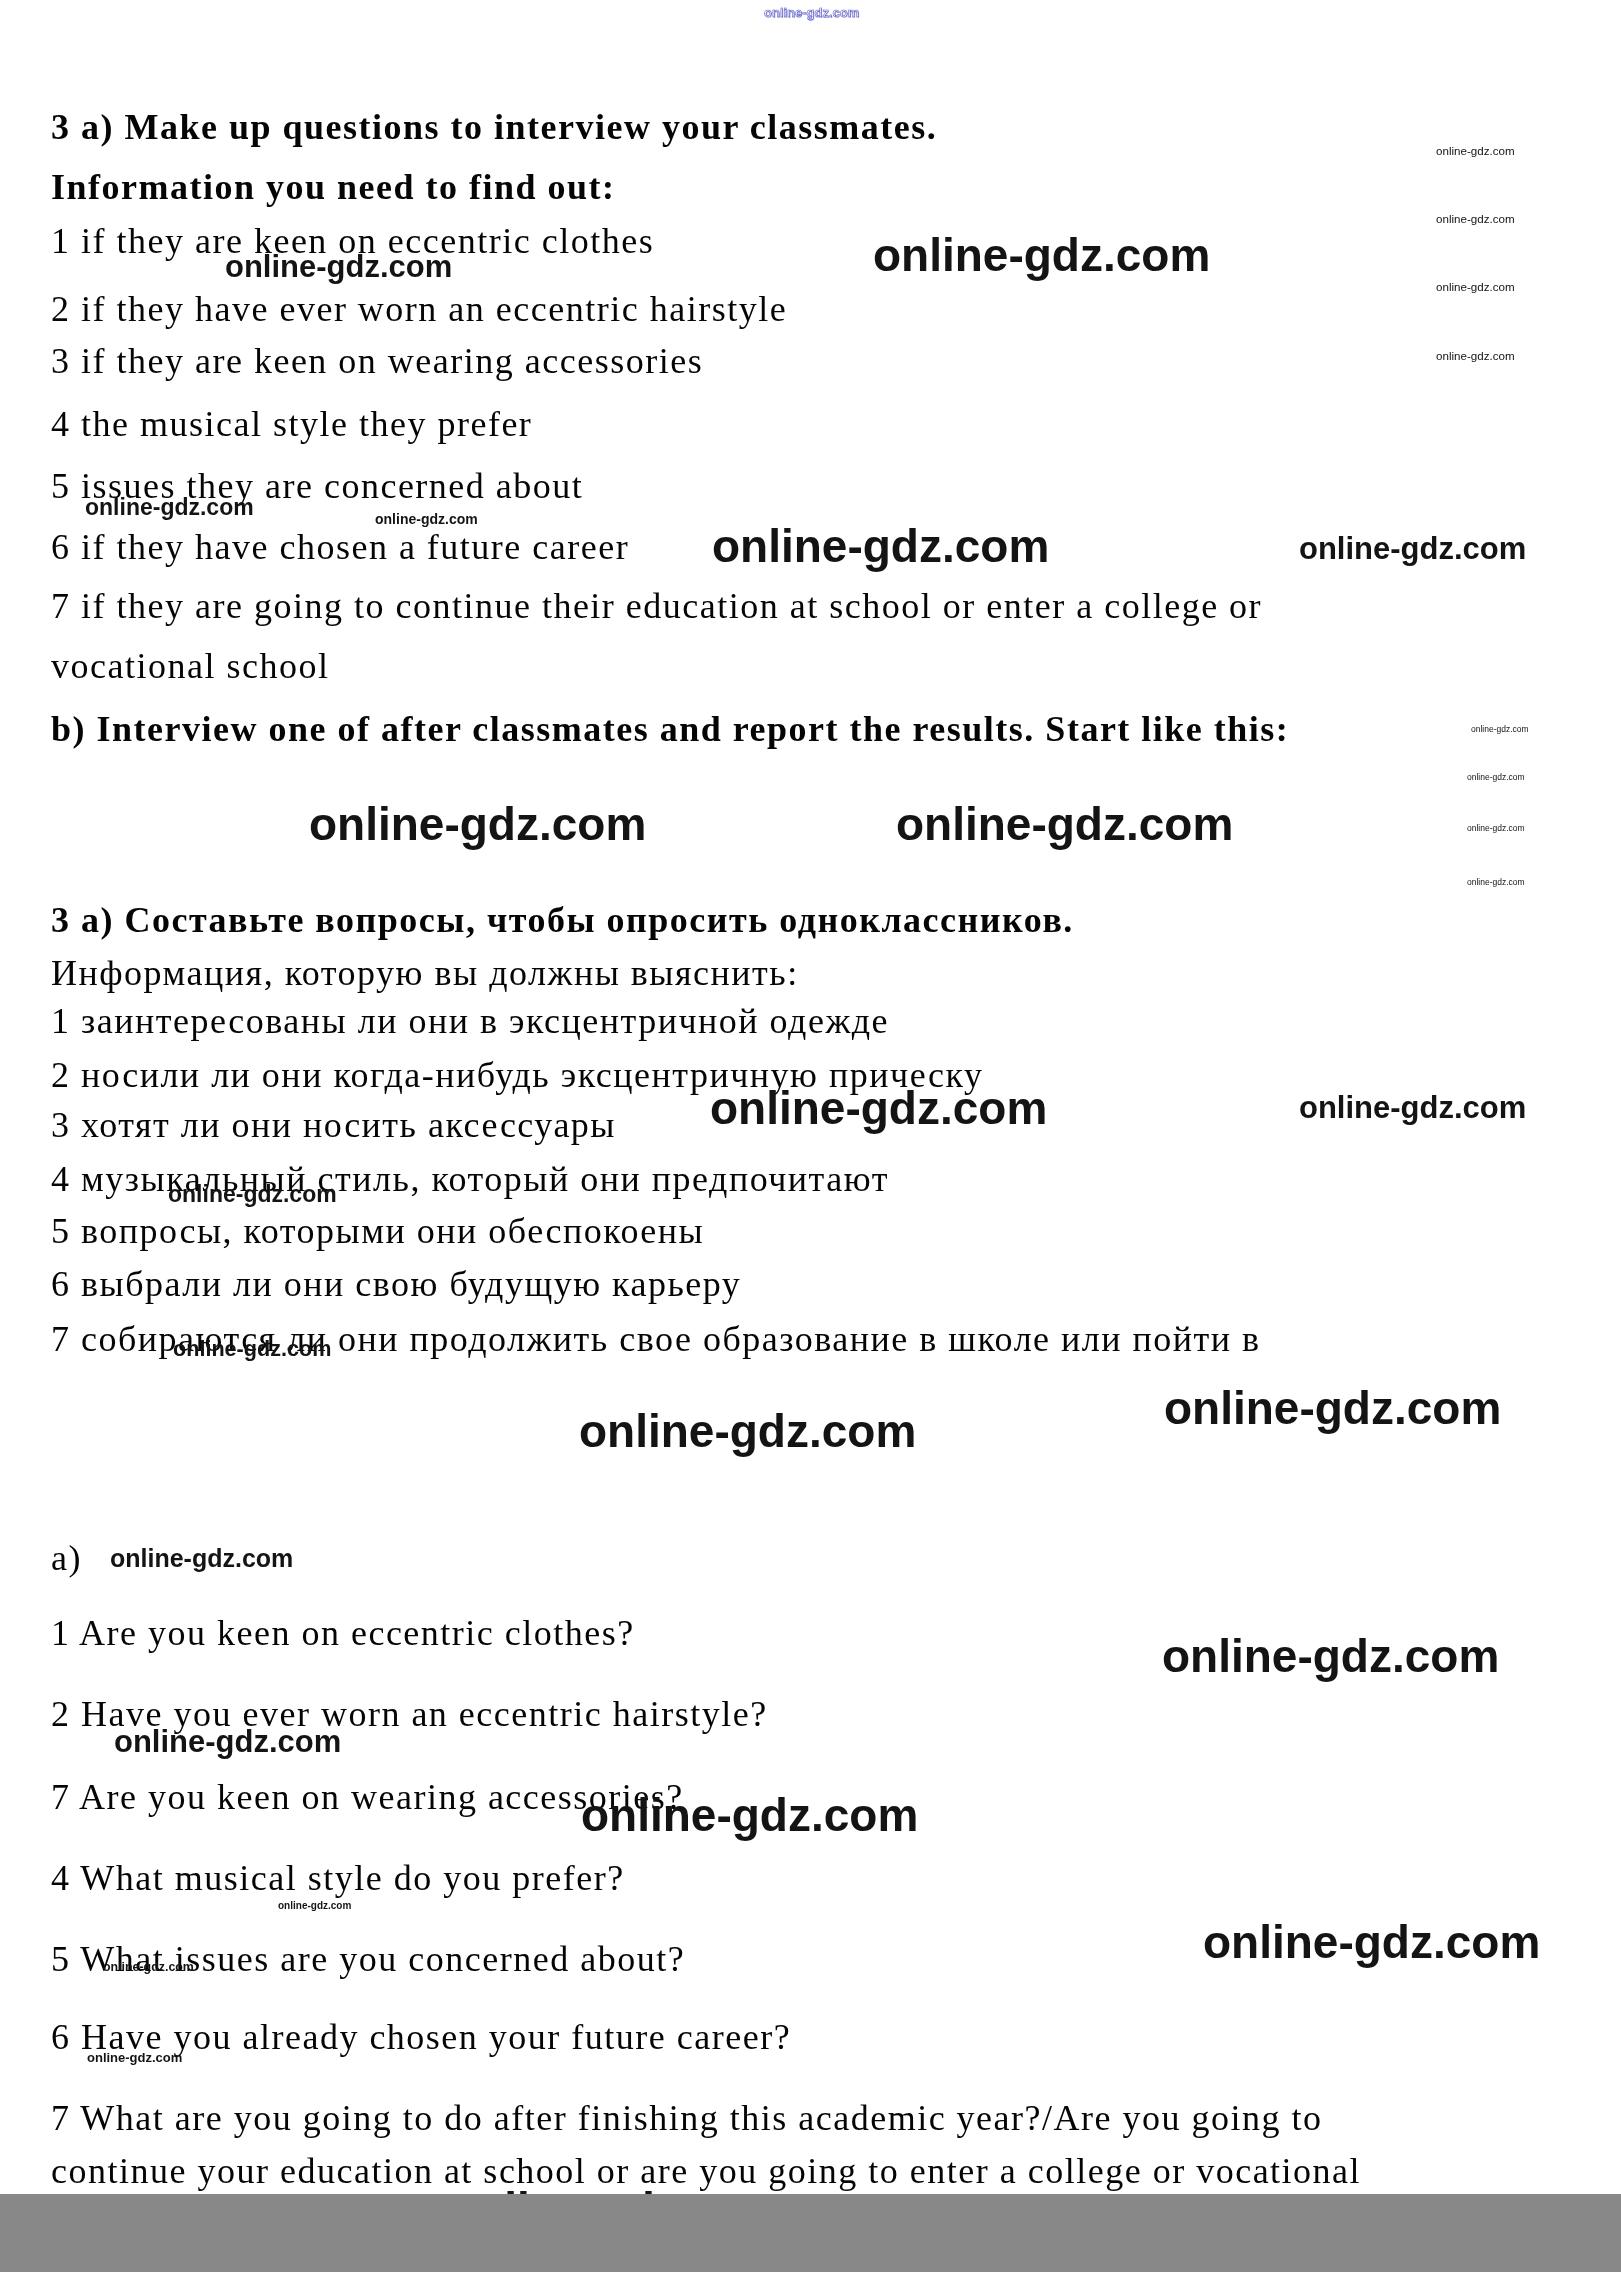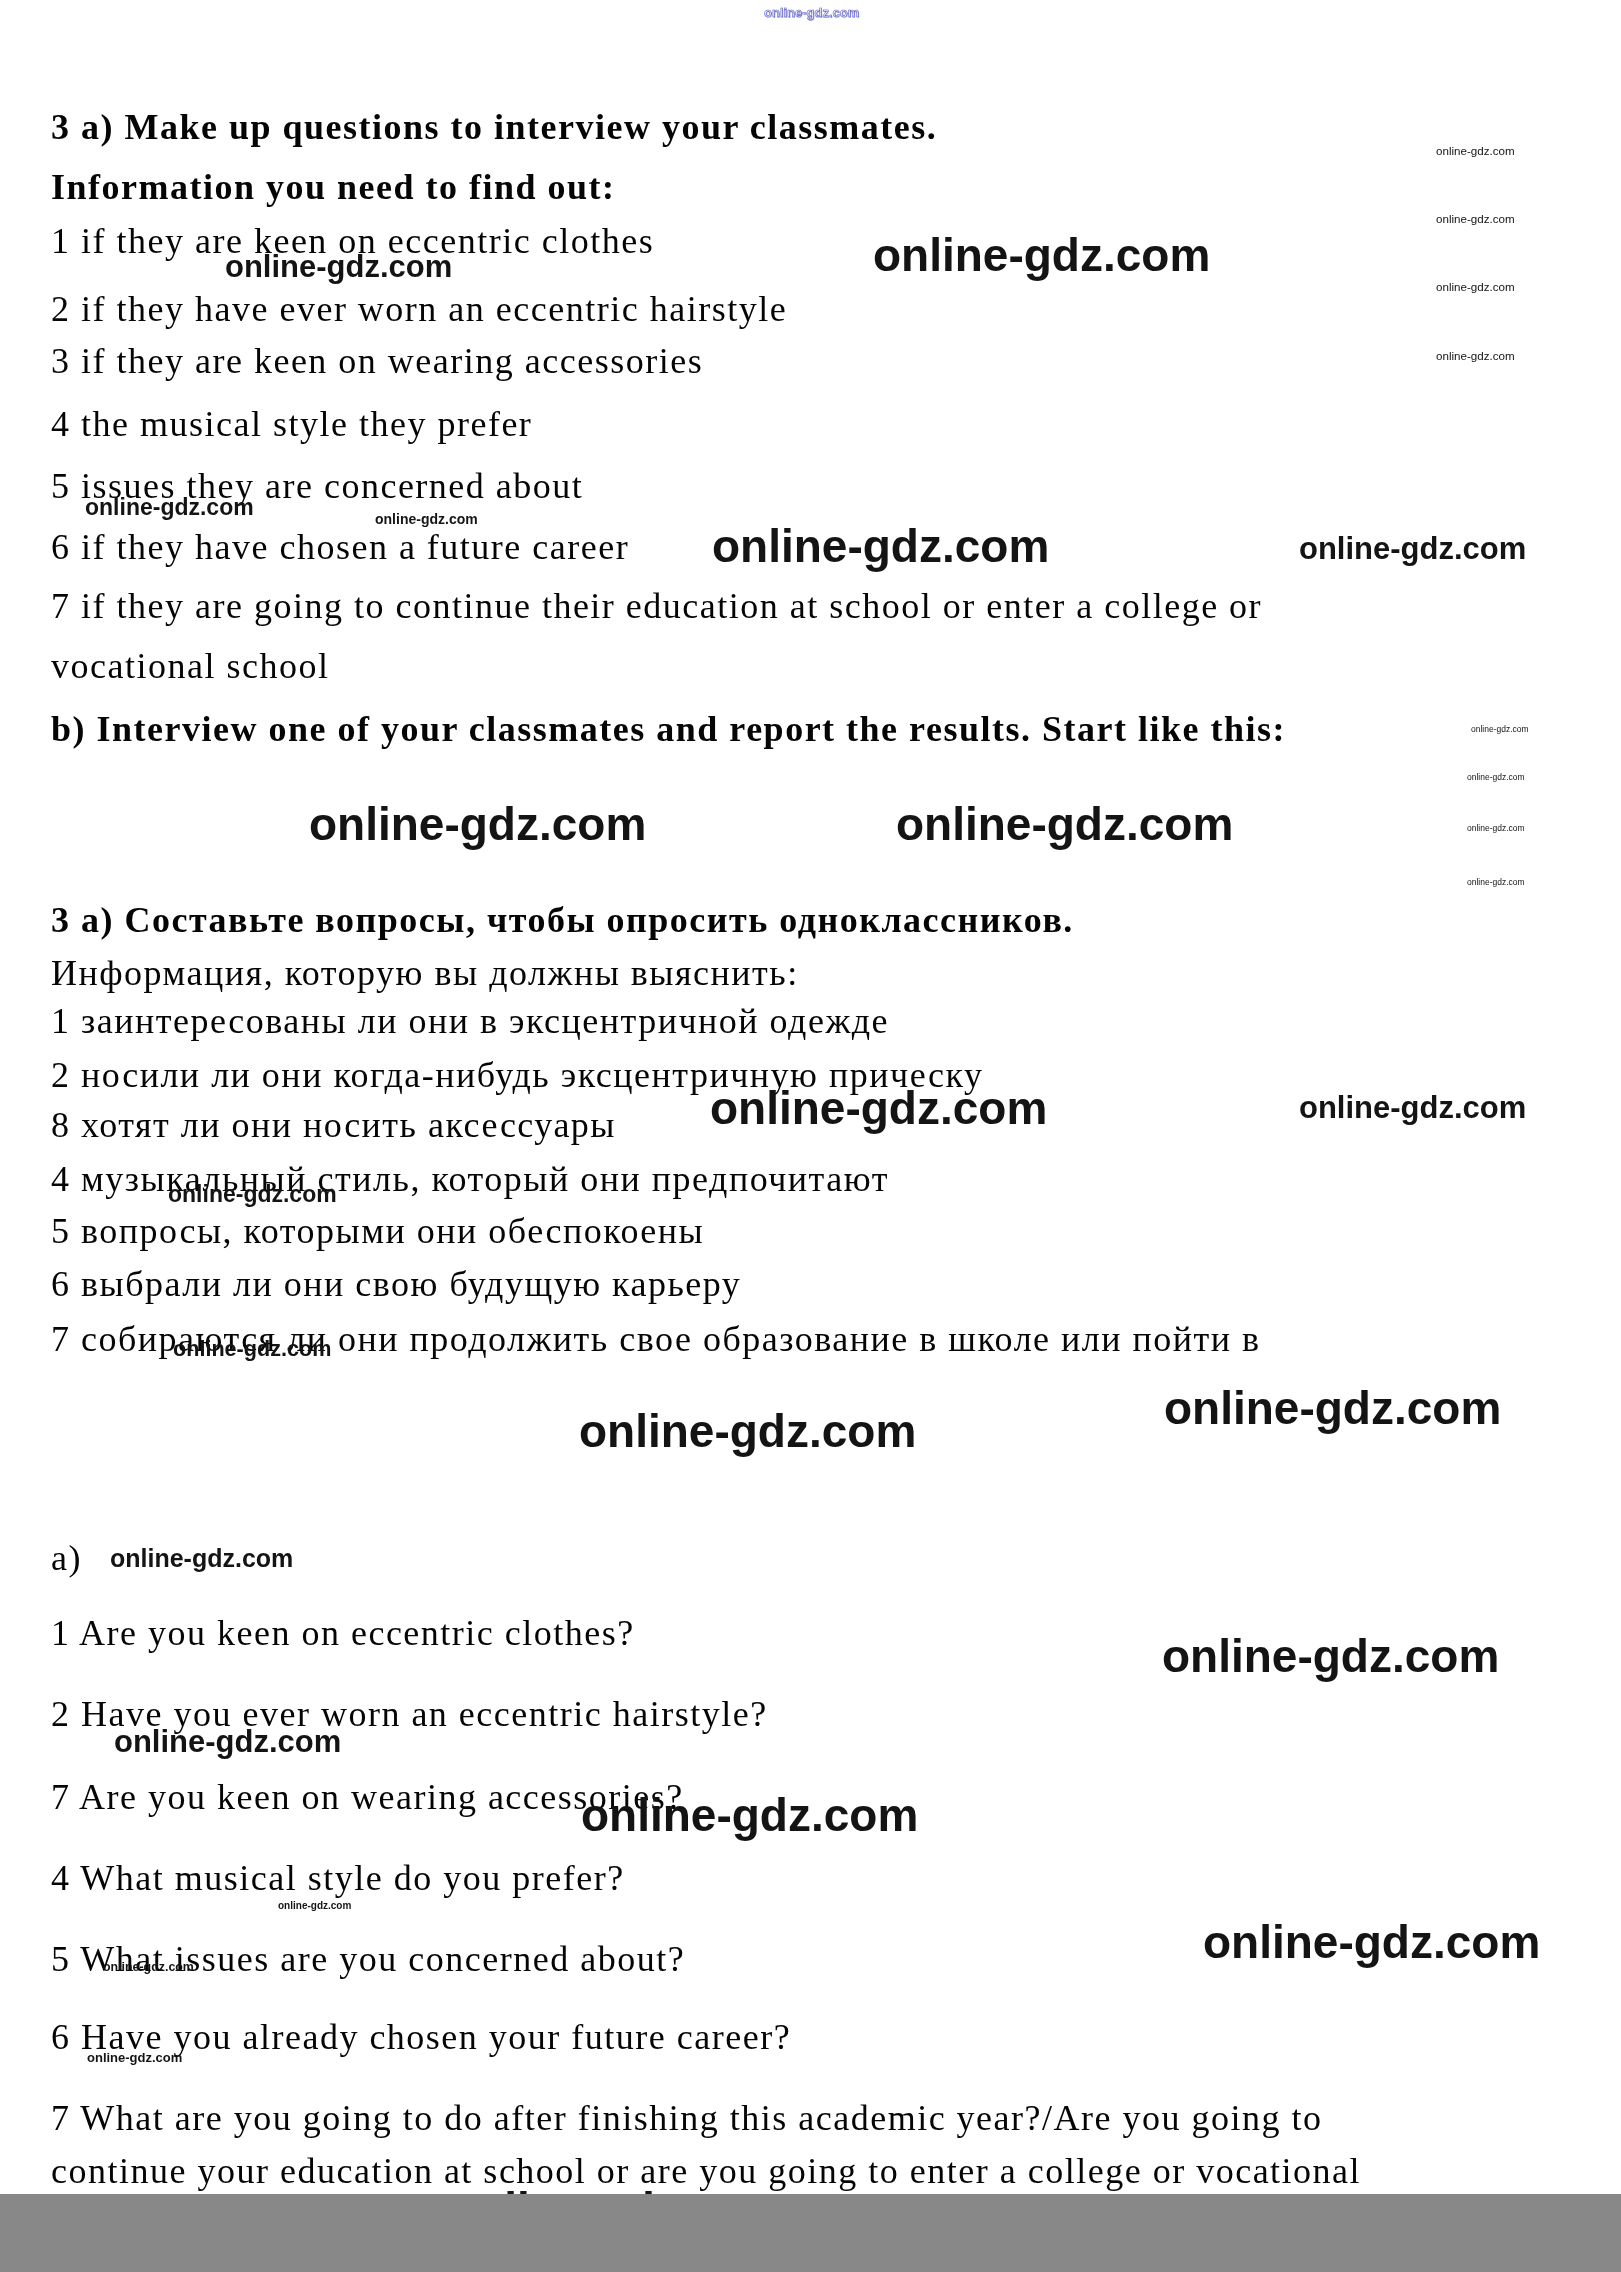--- a/index.html
+++ b/index.html
@@ -81,37 +81,37 @@
   <span class="wm wm30b" style="left:85px;top:494px;">online-gdz.com</span>
   <span class="wm wm18" style="left:375px;top:511px;">online-gdz.com</span>
 
   <div class="line" style="top:528px;">6 if they have chosen a future career</div>
   <span class="wm wm60" style="left:712px;top:519px;">online-gdz.com</span>
   <span class="wm wm40" style="left:1299px;top:531px;">online-gdz.com</span>
 
   <div class="line" style="top:587px;">7 if they are going to continue their education at school or enter a college or</div>
   <div class="line" style="top:647px;">vocational school</div>
 
-  <div class="line bold" style="top:710px;">b) Interview one of your classmates and report the results. Start like this:</div>
+  <div class="line bold" style="top:710px;">b) Interview one of after classmates and report the results. Start like this:</div>
   <span class="wm wm11" style="left:1471px;top:724px;">online-gdz.com</span>
 
   <span class="wm wm11" style="left:1467px;top:772px;">online-gdz.com</span>
   <span class="wm wm11" style="left:1467px;top:823px;">online-gdz.com</span>
   <span class="wm wm11" style="left:1467px;top:877px;">online-gdz.com</span>
 
   <span class="wm wm60" style="left:309px;top:797px;">online-gdz.com</span>
   <span class="wm wm60" style="left:896px;top:797px;">online-gdz.com</span>
 
   <div class="line bold" style="top:901px;">3 а) Составьте вопросы, чтобы опросить одноклассников.</div>
   <div class="line" style="top:954px;">Информация, которую вы должны выяснить:</div>
 
   <div class="line" style="top:1002px;">1 заинтересованы ли они в эксцентричной одежде</div>
   <div class="line" style="top:1056px;">2 носили ли они когда-нибудь эксцентричную прическу</div>
 
-  <div class="line" style="top:1106px;">8 хотят ли они носить аксессуары</div>
+  <div class="line" style="top:1106px;">3 хотят ли они носить аксессуары</div>
   <span class="wm wm60" style="left:710px;top:1081px;">online-gdz.com</span>
   <span class="wm wm40" style="left:1299px;top:1090px;">online-gdz.com</span>
 
   <div class="line" style="top:1160px;">4 музыкальный стиль, который они предпочитают</div>
   <span class="wm wm30b" style="left:168px;top:1181px;">online-gdz.com</span>
 
   <div class="line" style="top:1212px;">5 вопросы, которыми они обеспокоены</div>
   <div class="line" style="top:1265px;">6 выбрали ли они свою будущую карьеру</div>
   <div class="line" style="top:1320px;">7 собираются ли они продолжить свое образование в школе или пойти в</div>
 

